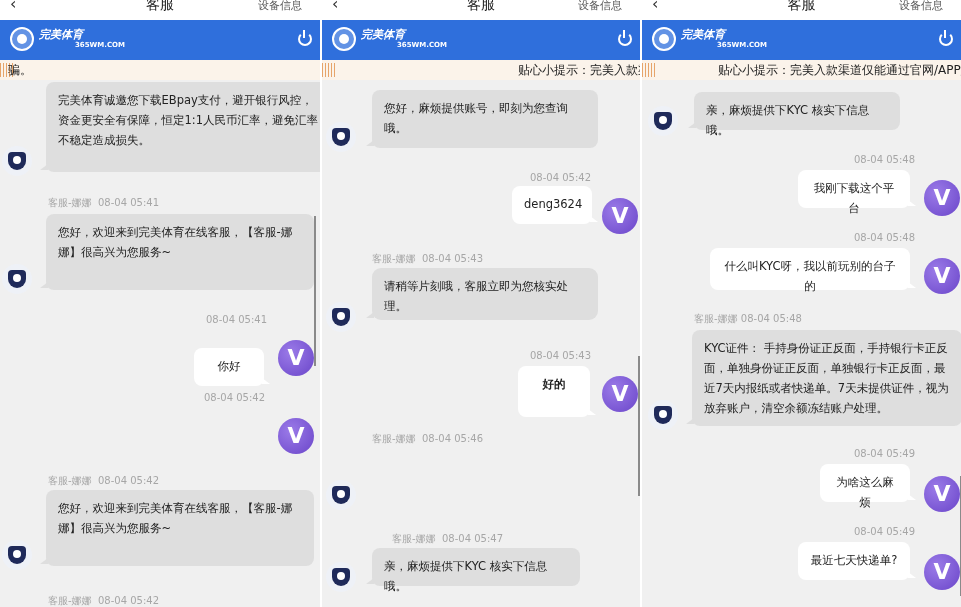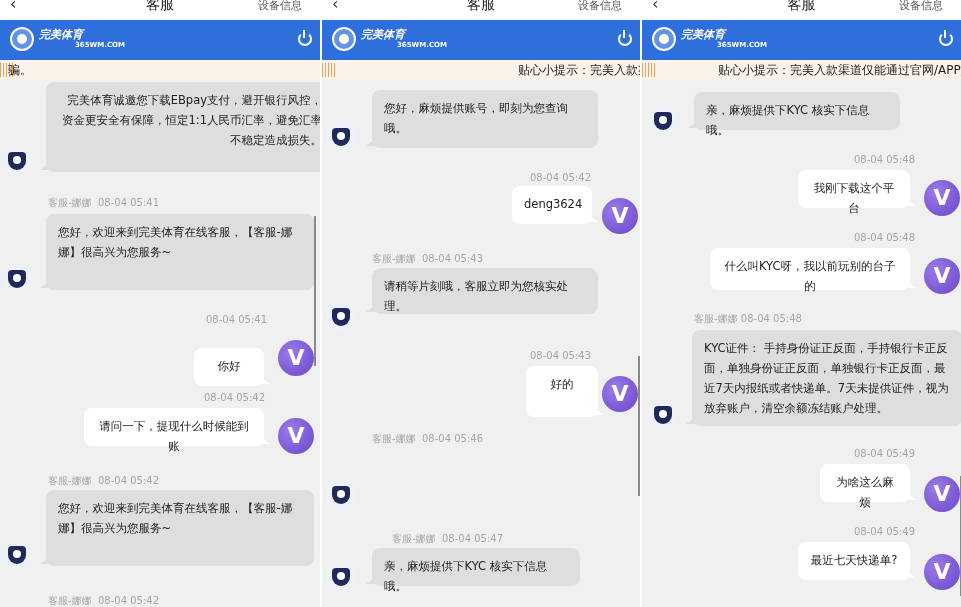--- a/index.html
+++ b/index.html
@@ -101,37 +101,36 @@
         </div>
     </div>
     <div class="power"></div>
   </div>
   <div class="notice">
     <div class="notice-icon"></div>
     <span class="notice-text" style="left:8px">骗。</span>
   </div>
   <div class="chat">
 
-    <div class="bubble agent" style="left:46px; top:2px; width:288px; height:90px;text-align:right;">完美体育诚邀您下载EBpay支付，避开银行风控，资金更安全有保障，恒定1:1人民币汇率，避免汇率不稳定造成损失。</div>
+    <div class="bubble agent" style="left:46px; top:2px; width:288px; height:90px;">完美体育诚邀您下载EBpay支付，避开银行风控，资金更安全有保障，恒定1:1人民币汇率，避免汇率不稳定造成损失。</div>
     <div class="av-agent" style="left:2px; top:66px;">
         <div class="shield"></div>
       </div>
 
     <div class="meta" style="left:48px; top:116px;"><span>客服-娜娜</span>&nbsp;&nbsp;<span>08-04 05:41</span></div>
     <div class="bubble agent" style="left:46px; top:134px; width:268px; height:76px;">您好，欢迎来到完美体育在线客服，【客服-娜娜】很高兴为您服务~</div>
     <div class="av-agent" style="left:2px; top:184px;">
         <div class="shield"></div>
       </div>
 
     <div class="meta" style="left:206px; top:234px;">08-04 05:41</div>
     <div class="bubble user" style="left:194px; top:268px; width:70px; height:38px;">你好</div>
     <div class="av-user" style="left:278px; top:260px;">V</div>
 
     <div class="meta" style="left:204px; top:312px;">08-04 05:42</div>
-    <div class="bubble user" style="left:84px; top:328px; width:180px; height:38px;">请问一下，提现什么时候能到账</div>
     <div class="av-user" style="left:278px; top:338px;">V</div>
 
     <div class="meta" style="left:48px; top:394px;"><span>客服-娜娜</span>&nbsp;&nbsp;<span>08-04 05:42</span></div>
     <div class="bubble agent" style="left:46px; top:410px; width:268px; height:76px;">您好，欢迎来到完美体育在线客服，【客服-娜娜】很高兴为您服务~</div>
     <div class="av-agent" style="left:2px; top:460px;">
         <div class="shield"></div>
       </div>
 
     <div class="meta" style="left:48px; top:514px;"><span>客服-娜娜</span>&nbsp;&nbsp;<span>08-04 05:42</span></div>
     <div class="scrollbar" style="left:314px; top:136px; height:150px;"></div>
@@ -164,27 +163,27 @@
     <div class="bubble agent" style="left:50px; top:10px; width:226px; height:58px;">您好，麻烦提供账号，即刻为您查询哦。</div>
     <div class="av-agent" style="left:4px; top:42px;">
         <div class="shield"></div>
       </div>
 
     <div class="meta" style="left:208px; top:92px;">08-04 05:42</div>
     <div class="bubble user" style="left:190px; top:106px; width:80px; height:38px;">deng3624</div>
     <div class="av-user" style="left:280px; top:118px;">V</div>
 
     <div class="meta" style="left:50px; top:172px;"><span>客服-娜娜</span>&nbsp;&nbsp;<span>08-04 05:43</span></div>
-    <div class="bubble agent" style="left:50px; top:188px; width:226px; height:46px;border-radius:9px;">请稍等片刻哦，客服立即为您核实处理。</div>
+    <div class="bubble agent" style="left:50px; top:188px; width:226px; height:52px;border-radius:9px;">请稍等片刻哦，客服立即为您核实处理。</div>
     <div class="av-agent" style="left:4px; top:222px;">
         <div class="shield"></div>
       </div>
 
     <div class="meta" style="left:208px; top:270px;">08-04 05:43</div>
-    <div class="bubble user" style="left:204px; top:286px; width:72px; height:51px;">好的</div>
+    <div class="bubble user" style="left:196px; top:286px; width:72px; height:51px;font-weight:bold;">好的</div>
     <div class="av-user" style="left:280px; top:296px;">V</div>
 
     <div class="meta" style="left:50px; top:352px;"><span>客服-娜娜</span>&nbsp;&nbsp;<span>08-04 05:46</span></div>
     <div class="av-agent" style="left:4px; top:400px;">
         <div class="shield"></div>
       </div>
 
     <div class="meta" style="left:50px; top:452px;margin-left:20px;"><span>客服-娜娜</span>&nbsp;&nbsp;<span>08-04 05:47</span></div>
     <div class="bubble agent" style="left:50px; top:468px; width:208px; height:38px;">亲，麻烦提供下KYC 核实下信息哦。</div>
     <div class="av-agent" style="left:4px; top:482px;">

